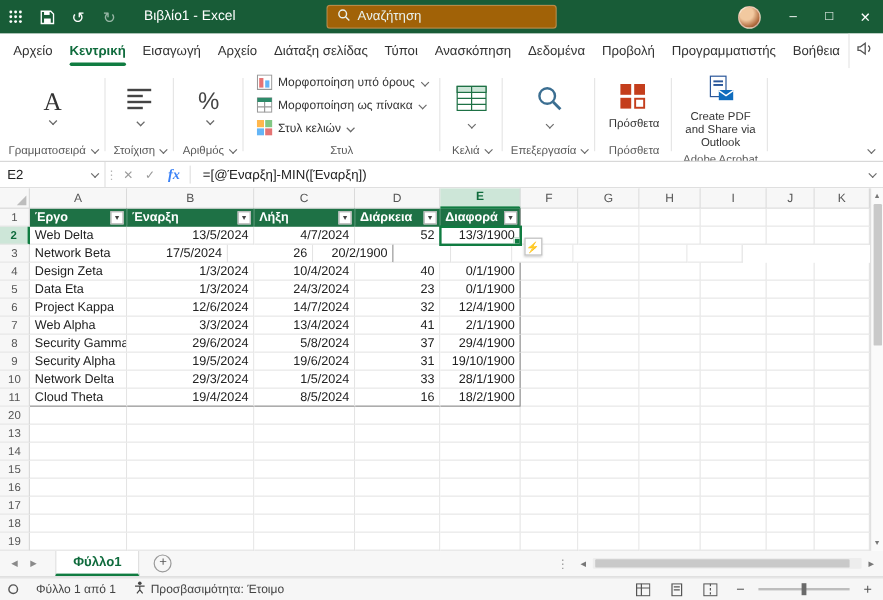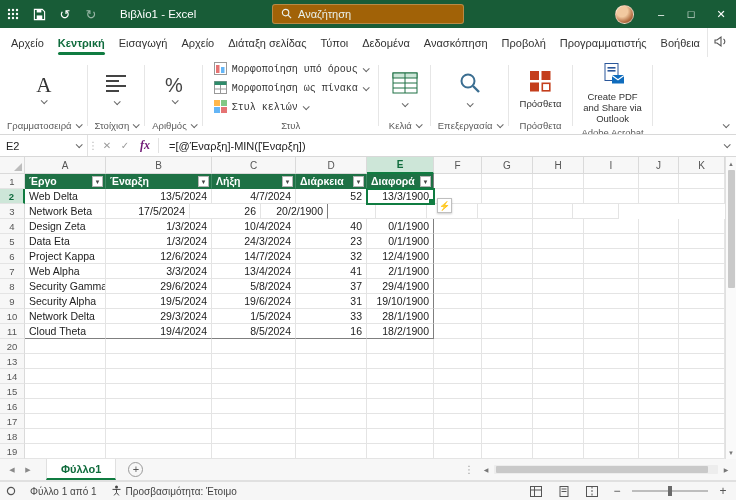--- a/index.html
+++ b/index.html
@@ -27,31 +27,31 @@
   
   .ribbon { height:78px; background:#fff; border-bottom:1px solid #D8D8D8; display:flex; position:relative; overflow:hidden; }
   .rgroup { display:flex; flex-direction:column; align-items:center; padding:3px 7px 0; position:relative; flex:0 0 auto; }
   .rgroup::after { content:""; position:absolute; right:0; top:8px; bottom:8px; width:1px; background:#E6E6E6; }
   .rg-body { flex:1; display:flex; align-items:center; gap:6px; }
   .rg-label { height:17px; font-size:9.5px; color:#5a5a5a; display:flex; align-items:center; gap:4px; white-space:nowrap; }
   .chev { width:5px; height:5px; border-right:1.2px solid #6a6a6a; border-bottom:1.2px solid #6a6a6a; transform:rotate(45deg) translateY(-1px); display:inline-block; }
   .big-btn { display:flex; flex-direction:column; align-items:center; justify-content:center; gap:3px; min-width:38px; padding:2px 4px; border-radius:3px; }
   .font-glyph { font-size:21px; font-family:"Liberation Serif", serif; color:#333; line-height:22px; }
   .pct-glyph { font-size:20px; color:#444; line-height:22px; }
-  .style-col { display:flex; flex-direction:column; justify-content:center; gap:2px;font-family:Liberation Mono, monospace; }
+  .style-col { display:flex; flex-direction:column; justify-content:center; gap:2px; }
   .style-btn { display:flex; align-items:center; gap:5px; font-size:10px; color:#333; height:17px; padding:0 4px; border-radius:2px; white-space:nowrap; }
   .acro-btn { display:flex; flex-direction:column; align-items:center; width:66px; font-size:9.5px; color:#333; text-align:center; line-height:1.15; gap:3px; padding:2px; border-radius:3px; }
   .addin-btn { display:flex; flex-direction:column; align-items:center; font-size:9.5px; color:#333; gap:2px; padding:2px 4px; }
   .ribbon-collapse { position:absolute; right:8px; bottom:6px; }
 
   
   .fbar { height:22px; display:flex; align-items:stretch; border-bottom:1px solid #D8D8D8; font-size:11px; background:#fff; }
   .name-box { width:88px; display:flex; align-items:center; justify-content:space-between; padding:0 6px; border-right:1px solid #E2E2E2; }
   .fbtn { width:18px; display:flex; align-items:center; justify-content:center; color:#9a9a9a; font-size:10px; }
-  .fbtn.fx { color:#701a75; font-family:"Liberation Serif", serif; font-style:italic; font-weight:bold; font-size:12px; width:22px; }
+  .fbtn.fx { color:#3b82f6; font-family:"Liberation Serif", serif; font-style:italic; font-weight:bold; font-size:12px; width:22px; }
   .drag-dots { width:10px; display:flex; align-items:center; justify-content:center; color:#b5b5b5; font-size:10px; }
   .fx-sep { width:1px; background:#E2E2E2; margin:3px 2px; }
   .formula-text { flex:1; display:flex; align-items:center; padding-left:8px; font-size:11px; color:#222; white-space:nowrap; overflow:hidden; }
   .fbar-expand { width:20px; display:flex; align-items:center; justify-content:center; }
 
   
   .gridwrap { position:relative; width:736px; height:302px; background:#fff; }
   .chrow { display:flex; height:17px; }
   .ch-cell { height:17px; background:#F7F7F7; border-right:1px solid #DADADA; border-bottom:1px solid #DADADA; display:flex; align-items:center; justify-content:center; font-size:10px; color:#555; flex:0 0 auto; position:relative; }
   .ch-cell.hl { background:#CDE6D8; color:#0E6B3C; border-bottom:2px solid #107C41; font-weight:bold; }
@@ -143,22 +143,22 @@
 </div>
 
 <div class="tabrow">
   <div id="rtabs" style="display:flex;align-items:stretch;">
       <div class="rtab">Αρχείο</div>
       <div class="rtab active">Κεντρική</div>
       <div class="rtab">Εισαγωγή</div>
       <div class="rtab">Αρχείο</div>
       <div class="rtab">Διάταξη σελίδας</div>
       <div class="rtab">Τύποι</div>
+      <div class="rtab">Ανασκόπηση</div>
       <div class="rtab">Δεδομένα</div>
-      <div class="rtab">Ανασκόπηση</div>
       <div class="rtab">Προβολή</div>
       <div class="rtab">Προγραμματιστής</div>
       <div class="rtab">Βοήθεια</div>
       <div class="rtab">Acrobat</div>
     </div>
   <div class="tabrow-right">
     <span>
       <svg width="14" height="13" viewBox="0 0 14 13">
           <path d="M1 5 v3 h2 l4 3 V2 L3 5 z" fill="none" stroke="#555" stroke-width="1.1"></path>
           <path d="M9.5 4 a3 3 0 0 1 0 5" fill="none" stroke="#555" stroke-width="1.1"></path>

